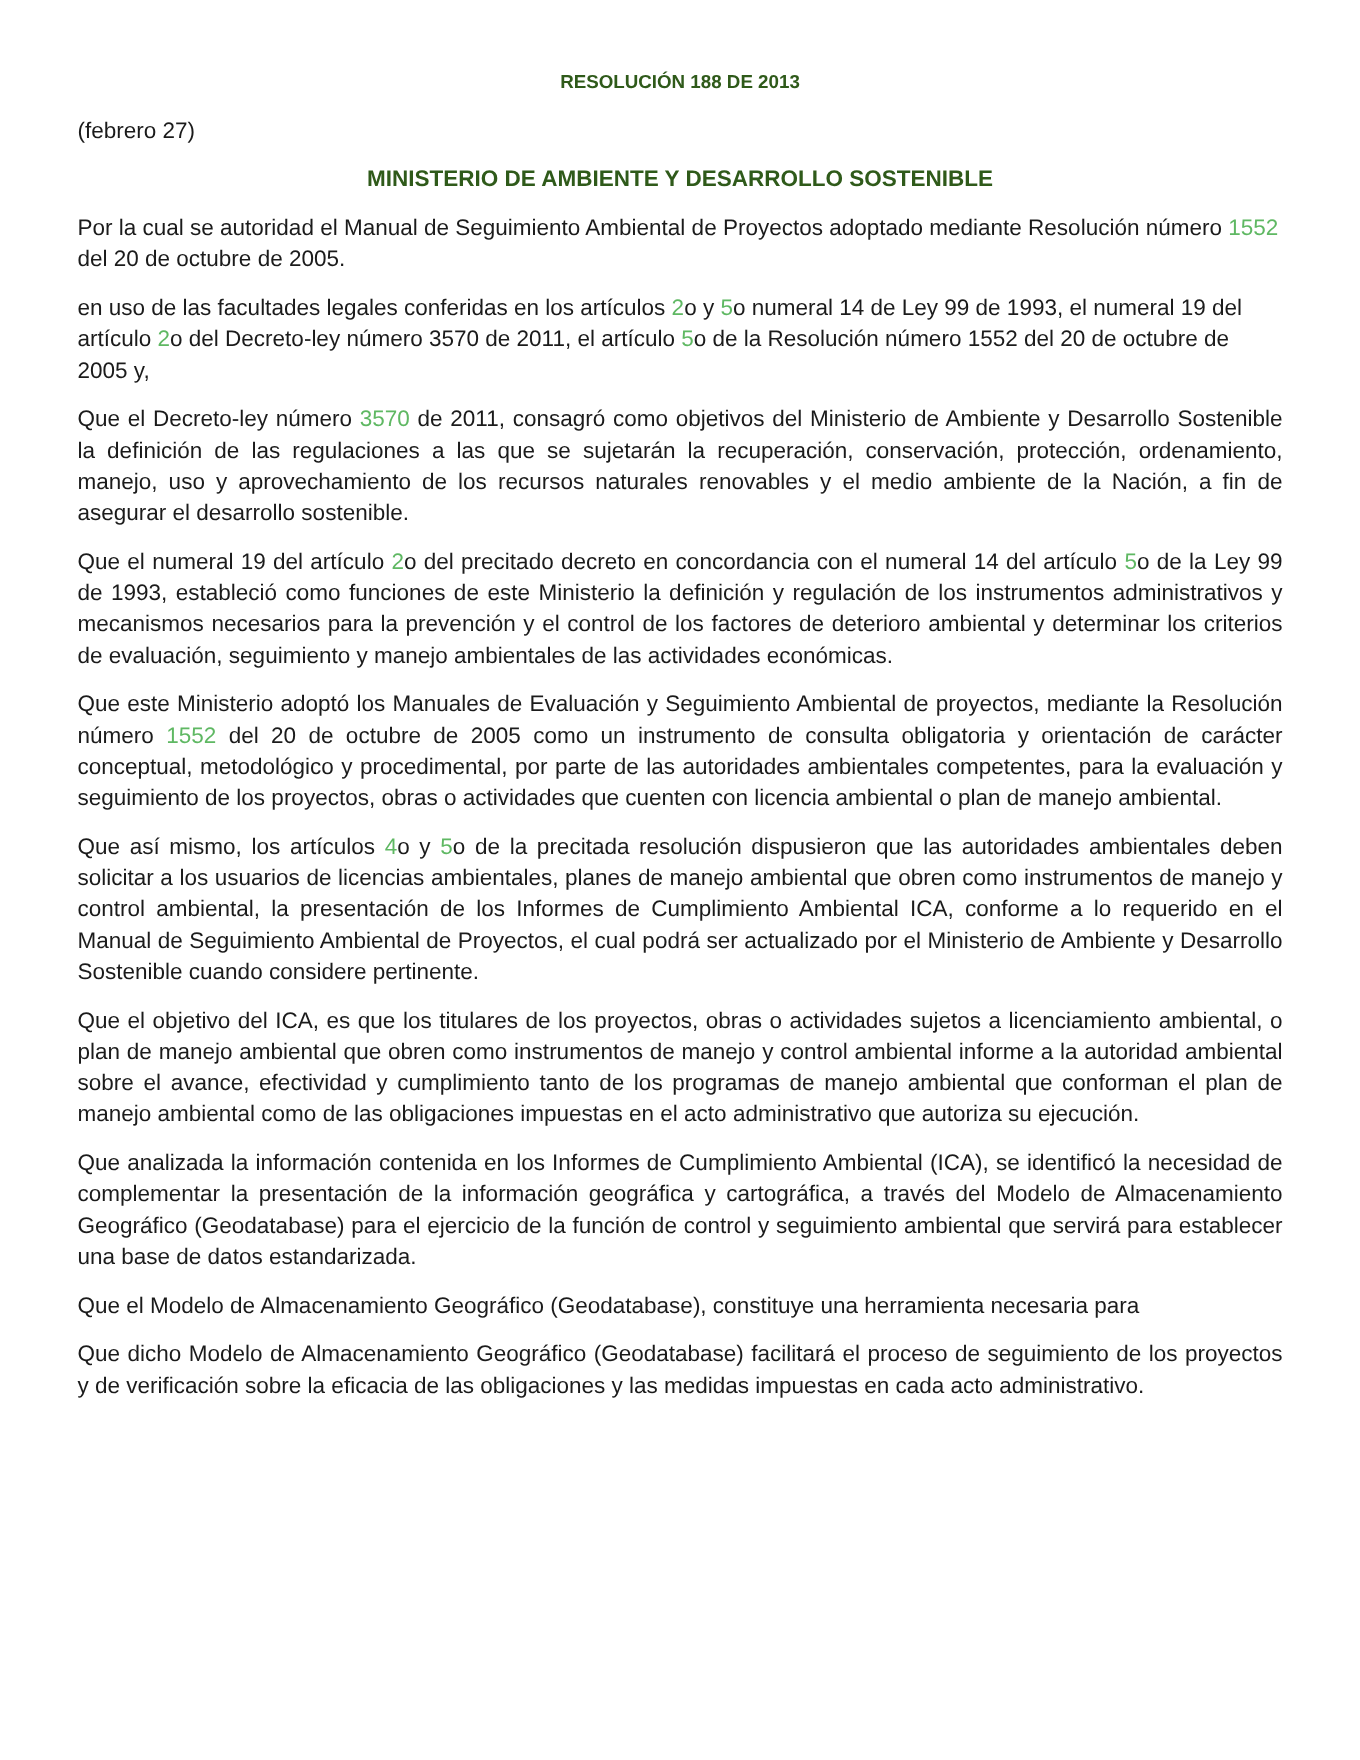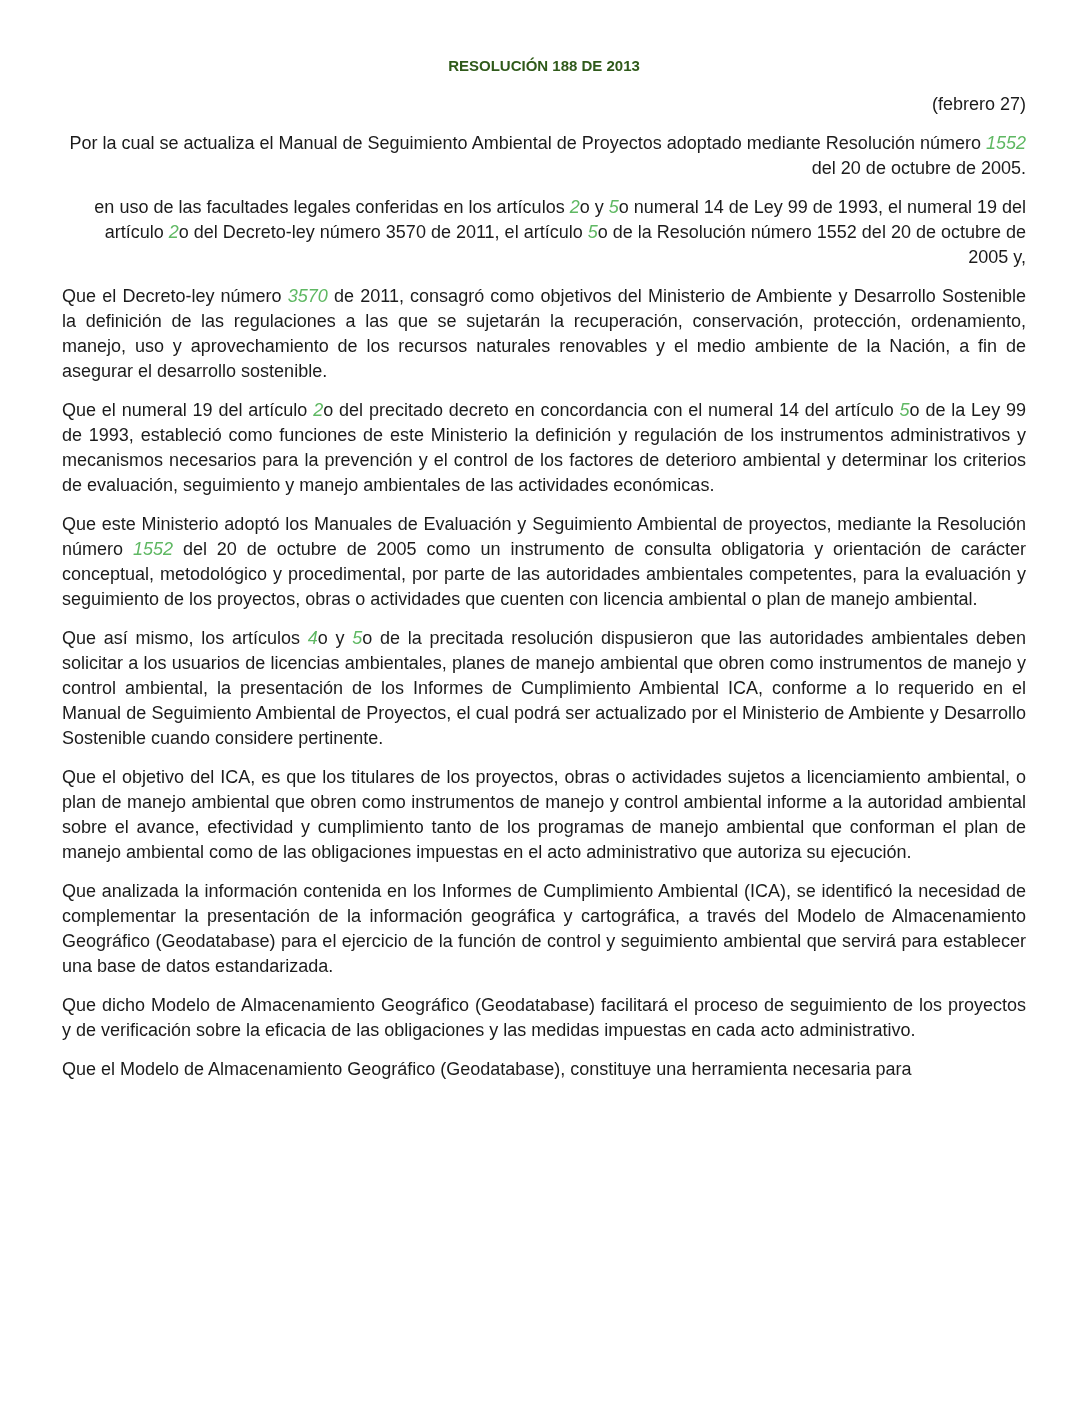--- a/index.html
+++ b/index.html
@@ -22,50 +22,51 @@
     color:var(--body-text);
     overflow:hidden;
   }
   .block{ margin:0 0 14px 0; }
   .heading{
     color:var(--heading-green);
     font-weight:bold;
     text-align:center;
   }
   .title{ font-size:15px; }
-  .centered{ text-align:right; }
+  .centered{ text-align:left; }
   .justified{ text-align:justify; }
-  .ref-link{ color:var(--link-green); cursor:pointer; text-decoration:none;font-style:italic; }
+  .ref-link{ color:var(--link-green); cursor:pointer; text-decoration:none; }
 </style>
 </head>
 <body>
 
 <div class="page">
 
   <p class="block heading title">RESOLUCIÓN 188 DE 2013</p>
 
   <p class="block centered">(febrero 27)</p>
 
 
+  <p class="block heading">MINISTERIO DE AMBIENTE Y DESARROLLO SOSTENIBLE</p>
 
-  <p class="block centered"><span>Por la cual se actualiza el Manual de Seguimiento Ambiental de Proyectos adoptado mediante Resolución número </span><span class="ref-link">1552</span><span> del 20 de octubre de 2005.</span></p>
+  <p class="block centered"><span>Por la cual se autoridad el Manual de Seguimiento Ambiental de Proyectos adoptado mediante Resolución número </span><span class="ref-link">1552</span><span> del 20 de octubre de 2005.</span></p>
 
 
   <p class="block centered"><span>en uso de las facultades legales conferidas en los artículos </span><span class="ref-link">2</span><span>o y </span><span class="ref-link">5</span><span>o numeral 14 de Ley 99 de 1993, el numeral 19 del artículo </span><span class="ref-link">2</span><span>o del Decreto-ley número 3570 de 2011, el artículo </span><span class="ref-link">5</span><span>o de la Resolución número 1552 del 20 de octubre de 2005 y,</span></p>
 
 
   <p class="block justified"><span>Que el Decreto-ley número </span><span class="ref-link">3570</span><span> de 2011, consagró como objetivos del Ministerio de Ambiente y Desarrollo Sostenible la definición de las regulaciones a las que se sujetarán la recuperación, conservación, protección, ordenamiento, manejo, uso y aprovechamiento de los recursos naturales renovables y el medio ambiente de la Nación, a fin de asegurar el desarrollo sostenible.</span></p>
 
   <p class="block justified"><span>Que el numeral 19 del artículo </span><span class="ref-link">2</span><span>o del precitado decreto en concordancia con el numeral 14 del artículo </span><span class="ref-link">5</span><span>o de la Ley 99 de 1993, estableció como funciones de este Ministerio la definición y regulación de los instrumentos administrativos y mecanismos necesarios para la prevención y el control de los factores de deterioro ambiental y determinar los criterios de evaluación, seguimiento y manejo ambientales de las actividades económicas.</span></p>
 
   <p class="block justified"><span>Que este Ministerio adoptó los Manuales de Evaluación y Seguimiento Ambiental de proyectos, mediante la Resolución número </span><span class="ref-link">1552</span><span> del 20 de octubre de 2005 como un instrumento de consulta obligatoria y orientación de carácter conceptual, metodológico y procedimental, por parte de las autoridades ambientales competentes, para la evaluación y seguimiento de los proyectos, obras o actividades que cuenten con licencia ambiental o plan de manejo ambiental.</span></p>
 
   <p class="block justified"><span>Que así mismo, los artículos </span><span class="ref-link">4</span><span>o y </span><span class="ref-link">5</span><span>o de la precitada resolución dispusieron que las autoridades ambientales deben solicitar a los usuarios de licencias ambientales, planes de manejo ambiental que obren como instrumentos de manejo y control ambiental, la presentación de los Informes de Cumplimiento Ambiental ICA, conforme a lo requerido en el Manual de Seguimiento Ambiental de Proyectos, el cual podrá ser actualizado por el Ministerio de Ambiente y Desarrollo Sostenible cuando considere pertinente.</span></p>
 
   <p class="block justified"><span>Que el objetivo del ICA, es que los titulares de los proyectos, obras o actividades sujetos a licenciamiento ambiental, o plan de manejo ambiental que obren como instrumentos de manejo y control ambiental informe a la autoridad ambiental sobre el avance, efectividad y cumplimiento tanto de los programas de manejo ambiental que conforman el plan de manejo ambiental como de las obligaciones impuestas en el acto administrativo que autoriza su ejecución.</span></p>
 
   <p class="block justified"><span>Que analizada la información contenida en los Informes de Cumplimiento Ambiental (ICA), se identificó la necesidad de complementar la presentación de la información geográfica y cartográfica, a través del Modelo de Almacenamiento Geográfico (Geodatabase) para el ejercicio de la función de control y seguimiento ambiental que servirá para establecer una base de datos estandarizada.</span></p>
 
+  <p class="block justified"><span>Que el Modelo de Almacenamiento Geográfico (Geodatabase), constituye una herramienta necesaria para</span></p>
+
   <p class="block justified"><span>Que dicho Modelo de Almacenamiento Geográfico (Geodatabase) facilitará el proceso de seguimiento de los proyectos y de verificación sobre la eficacia de las obligaciones y las medidas impuestas en cada acto administrativo.</span></p>
-
-  <p class="block justified"><span>Que el Modelo de Almacenamiento Geográfico (Geodatabase), constituye una herramienta necesaria para</span></p>
 
 </div>
 
 </body></html>

